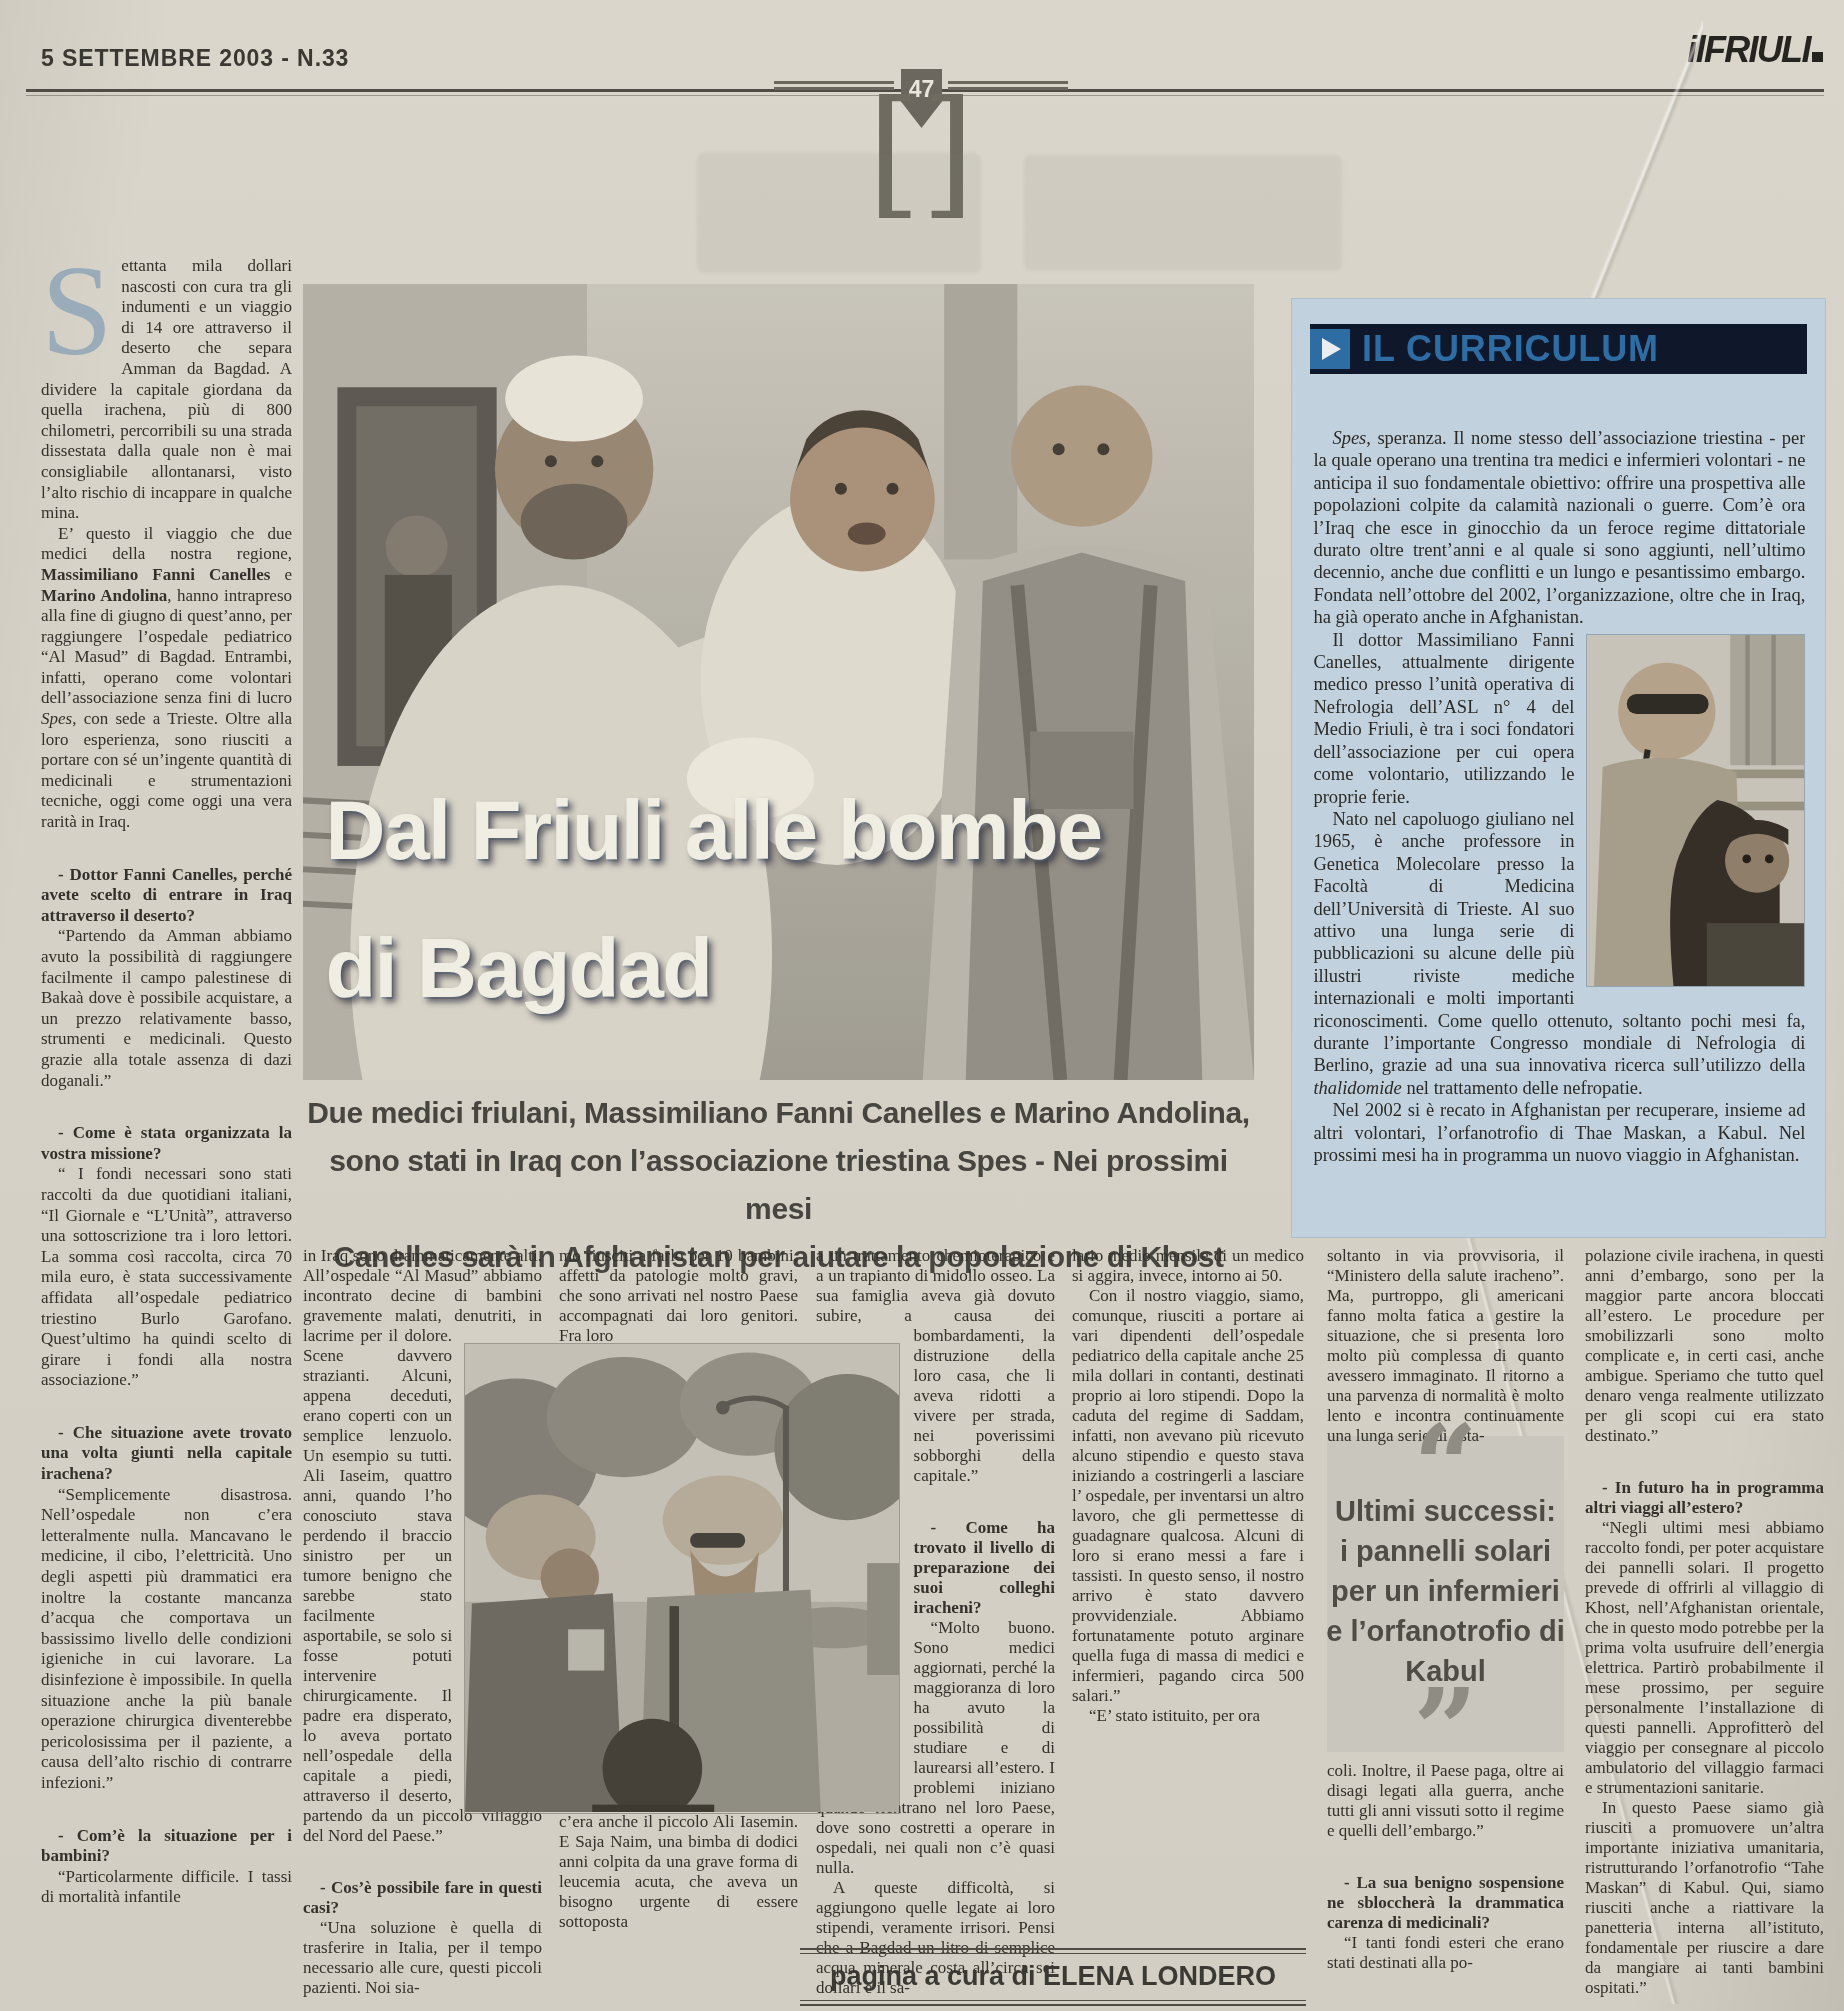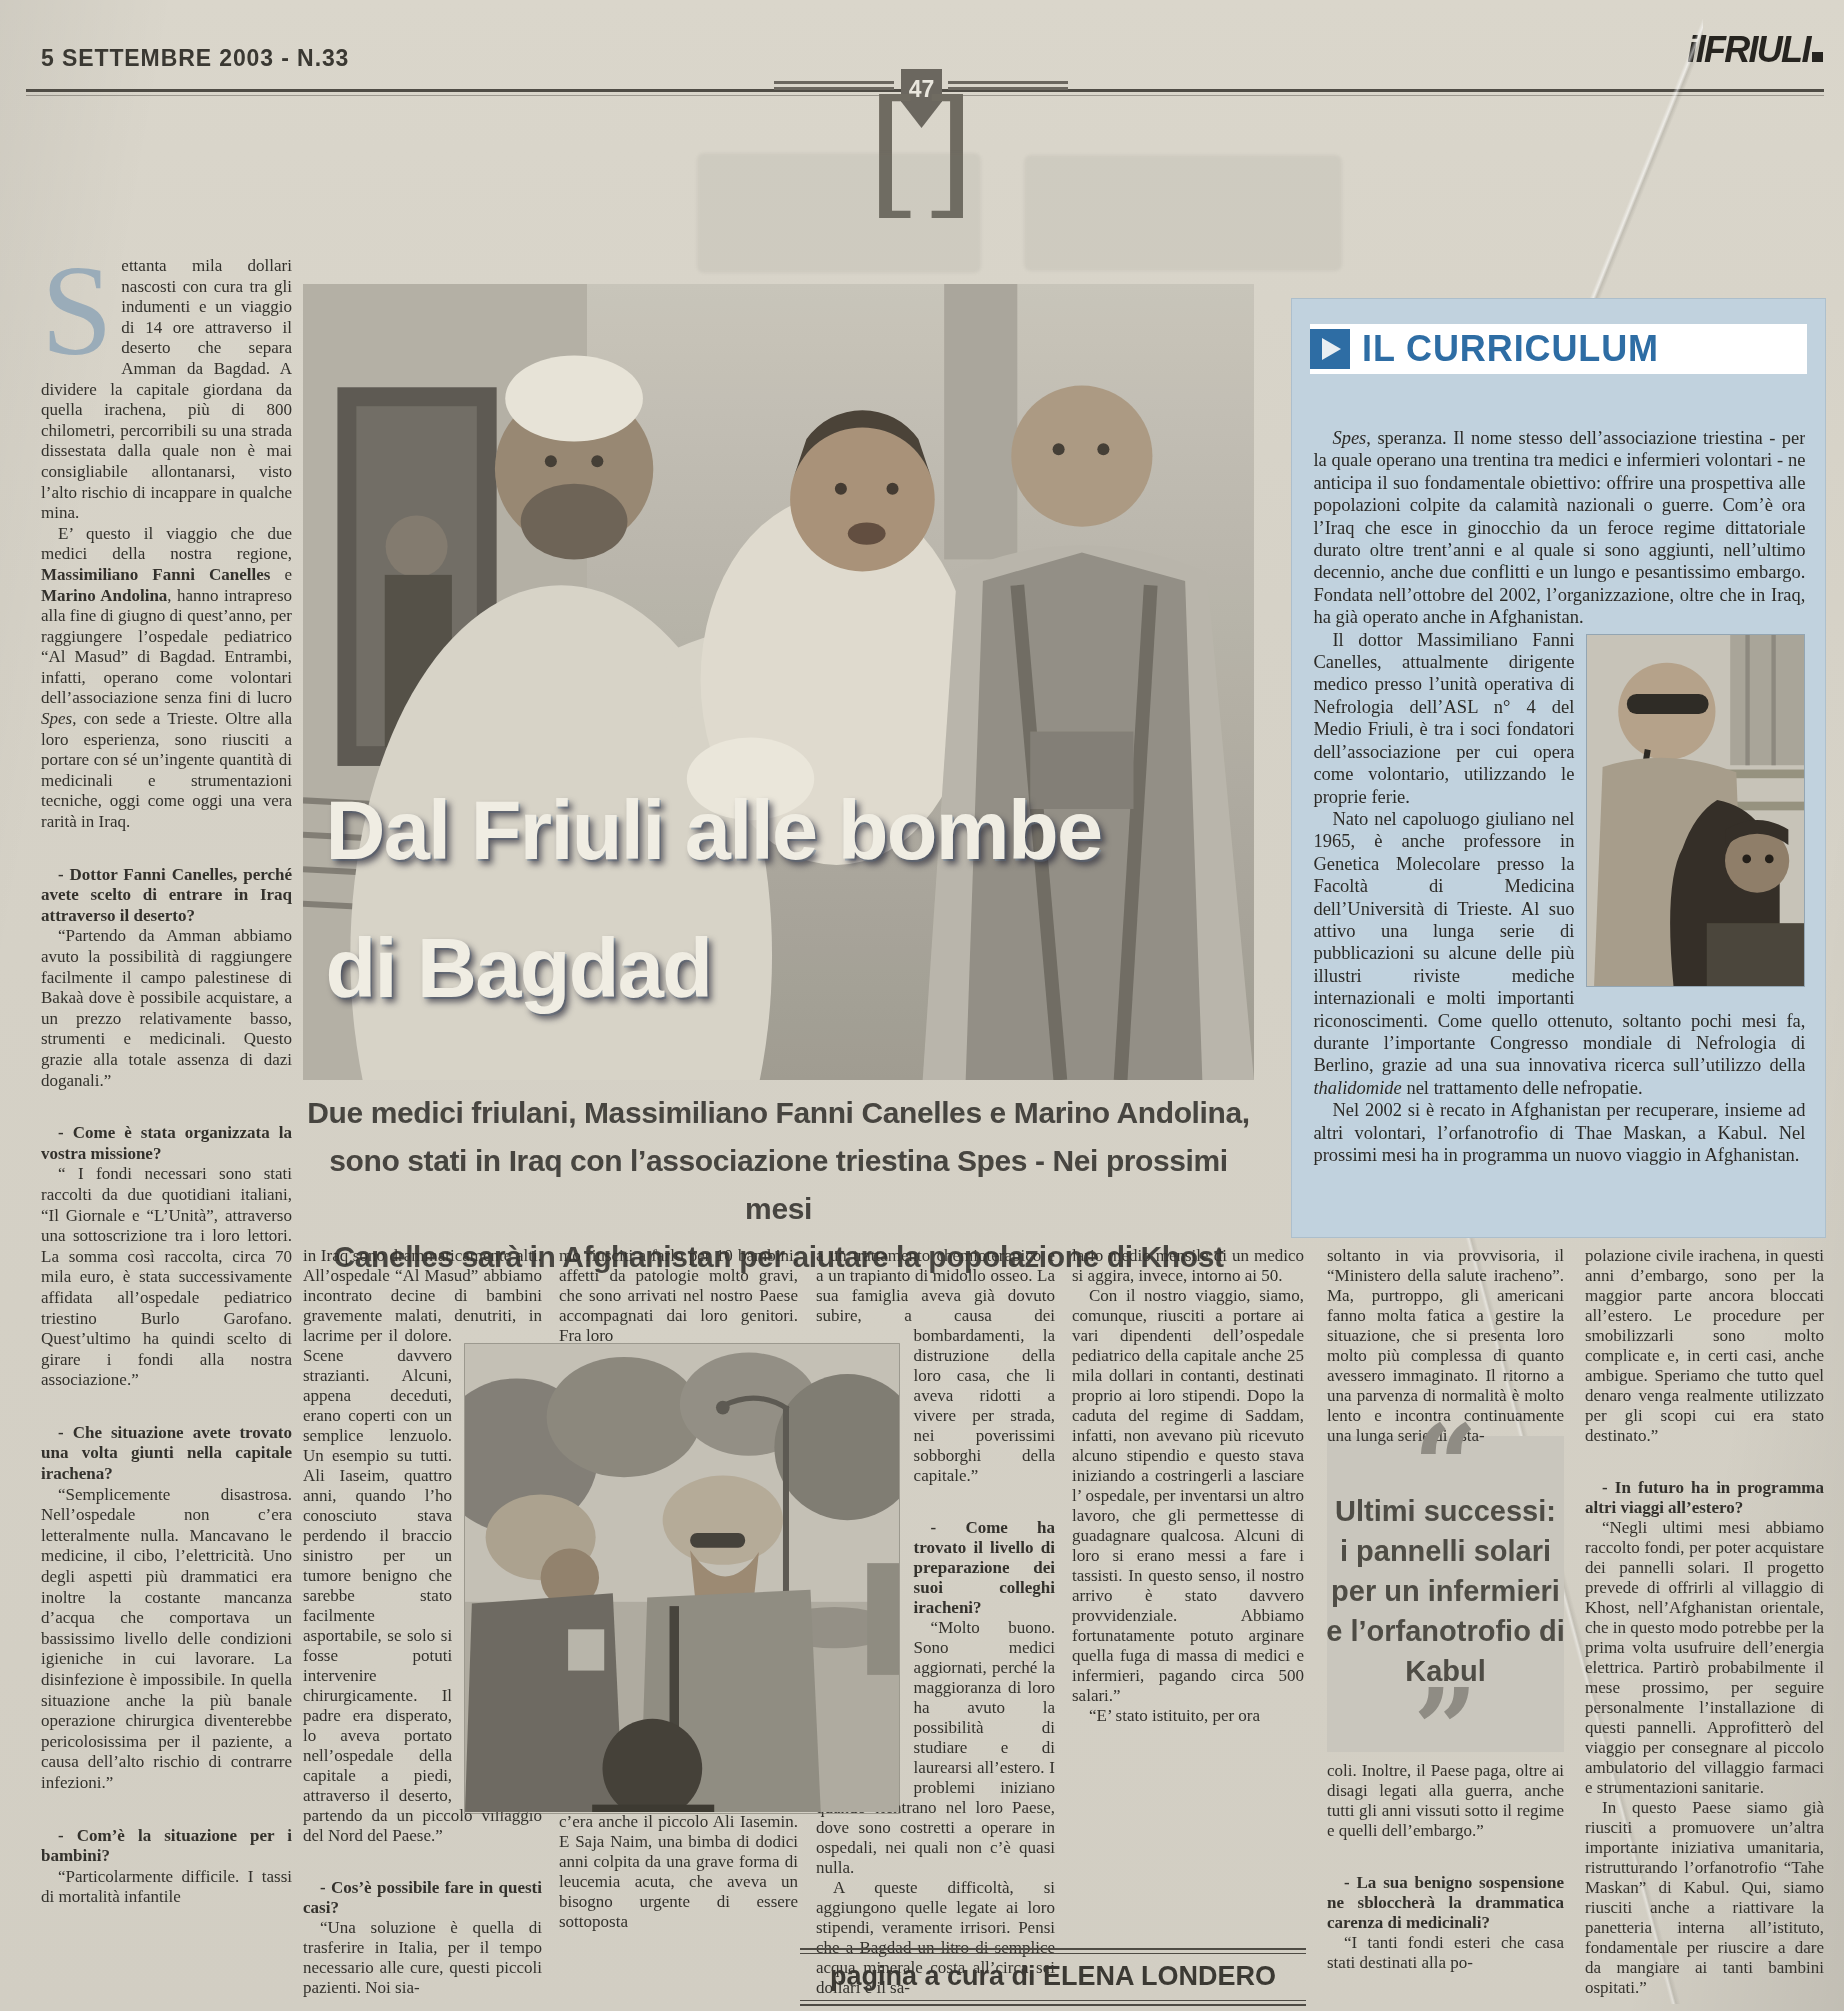--- a/index.html
+++ b/index.html
@@ -68,21 +68,21 @@
         text-shadow:4.3px 5.2px 6px rgba(35,35,50,.65), 1.7px 1.7px 0 rgba(140,165,185,.55);}
 
   
   .standfirst{position:absolute;left:303px;top:1089px;width:951px;text-align:center;
         font-family:"Liberation Sans",sans-serif;font-weight:700;font-size:30px;
         line-height:48px;color:#474540;letter-spacing:-0.4px;}
 
   
   .curri{position:absolute;left:1291px;top:298px;width:535px;height:940px;background:#c1d2de;
         box-shadow:0 0 0 0.9px rgba(140,160,175,.4) inset;}
-  .curri-band{position:absolute;left:19px;top:26px;right:19px;height:50px;background:#ffffff;
+  .curri-band{position:absolute;left:19px;top:26px;right:19px;height:50px;background:#0f172a;
         display:flex;align-items:center;}
   .curri-arrow{width:40px;height:40px;background:#2e6da4;margin-right:12px;position:relative;}
   .curri-arrow:before{content:"";position:absolute;left:12px;top:8.6px;
         border-left:19px solid #e9eef2;border-top:11.2px solid transparent;border-bottom:11.2px solid transparent;}
   .curri-title{font-family:"Liberation Sans",sans-serif;font-weight:900;font-size:36px;
         color:#2e6da4;letter-spacing:0.9px;}
   .curri-body{position:absolute;left:22.4px;right:20.6px;top:129px;bottom:13.8px;overflow:hidden;
         font-size:18.5px;line-height:22.4px;color:#2c2a26;}
   .curri-body .bp{text-indent:19px;}
   .sb-photo{float:right;width:217px;height:351px;margin:5.2px 0 5.2px 12px;border:0.9px solid #93a5b2;
@@ -292,21 +292,21 @@
       <span class="pq-open">“</span>
       <div class="pq-line">Ultimi successi:</div>
       <div class="pq-line">i pannelli solari</div>
       <div class="pq-line">per un infermieri</div>
       <div class="pq-line">e l’orfanotrofio di Kabul</div>
       <span class="pq-close">”</span>
     </div>
     <div>
         <p class="bp ni"><span>coli. Inoltre, il Paese paga, oltre ai disagi legati alla guerra, anche tutti gli anni vissuti sotto il regime e quelli dell’embargo.”</span></p>
         <p class="bp q"><span>- La sua benigno sospensione ne sbloccherà la drammatica carenza di medicinali?</span></p>
-        <p class="bp"><span>“I tanti fondi esteri che casa stati destinati alla po-</span></p>
+        <p class="bp"><span>“I tanti fondi esteri che erano stati destinati alla po-</span></p>
       </div>
   </div>
 
   <div class="col c7">
     <div>
         <p class="bp ni"><span>polazione civile irachena, in questi anni d’embargo, sono per la maggior parte ancora bloccati all’estero. Le procedure per smobilizzarli sono molto complicate e, in certi casi, anche ambigue. Speriamo che tutto quel denaro venga realmente utilizzato per gli scopi cui era stato destinato.”</span></p>
         <p class="bp q"><span>- In futuro ha in programma altri viaggi all’estero?</span></p>
         <p class="bp"><span>“Negli ultimi mesi abbiamo raccolto fondi, per poter acquistare dei pannelli solari. Il progetto prevede di offrirli al villaggio di Khost, nell’Afghanistan orientale, che in questo modo potrebbe per la prima volta usufruire dell’energia elettrica. Partirò probabilmente il mese prossimo, per seguire personalmente l’installazione di questi pannelli. Approfitterò del viaggio per consegnare al piccolo ambulatorio del villaggio farmaci e strumentazioni sanitarie.</span></p>
         <p class="bp"><span>In questo Paese siamo già riusciti a promuovere un’altra importante iniziativa umanitaria, ristrutturando l’orfanotrofio “Tahe Maskan” di Kabul. Qui, siamo riusciti anche a riattivare la panetteria interna all’istituto, fondamentale per riuscire a dare da mangiare ai tanti bambini ospitati.”</span></p>
       </div>

